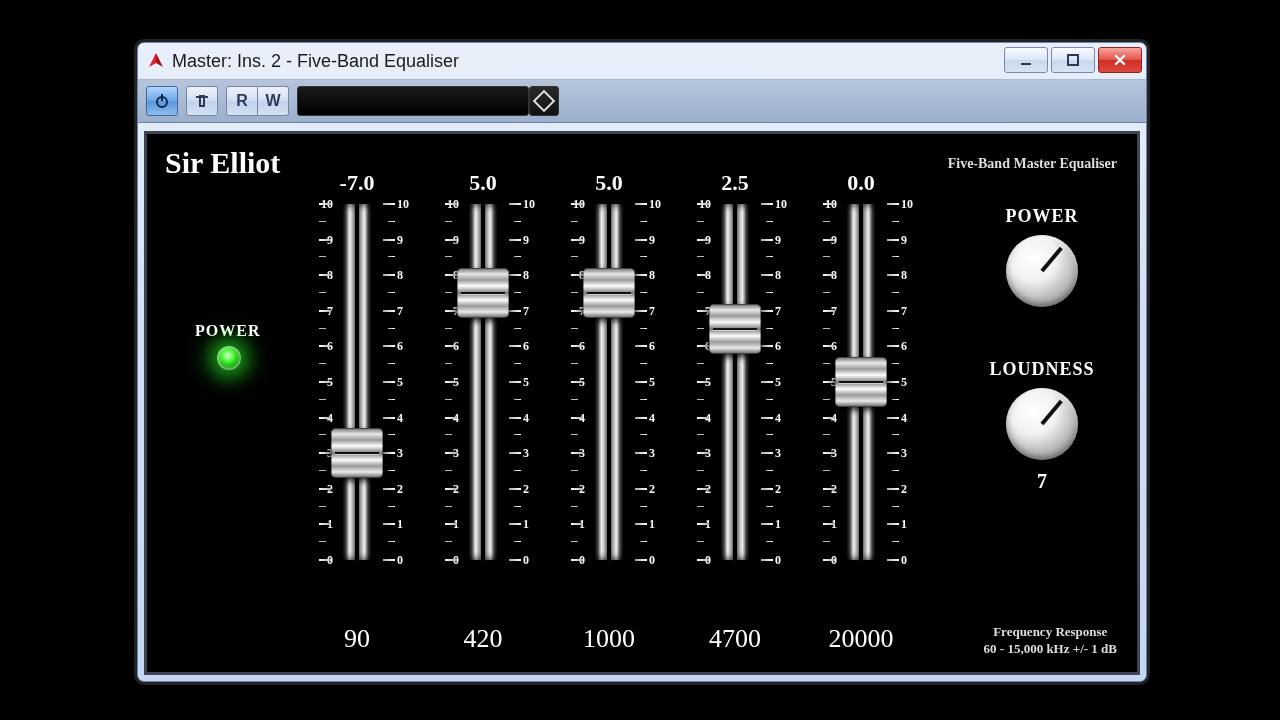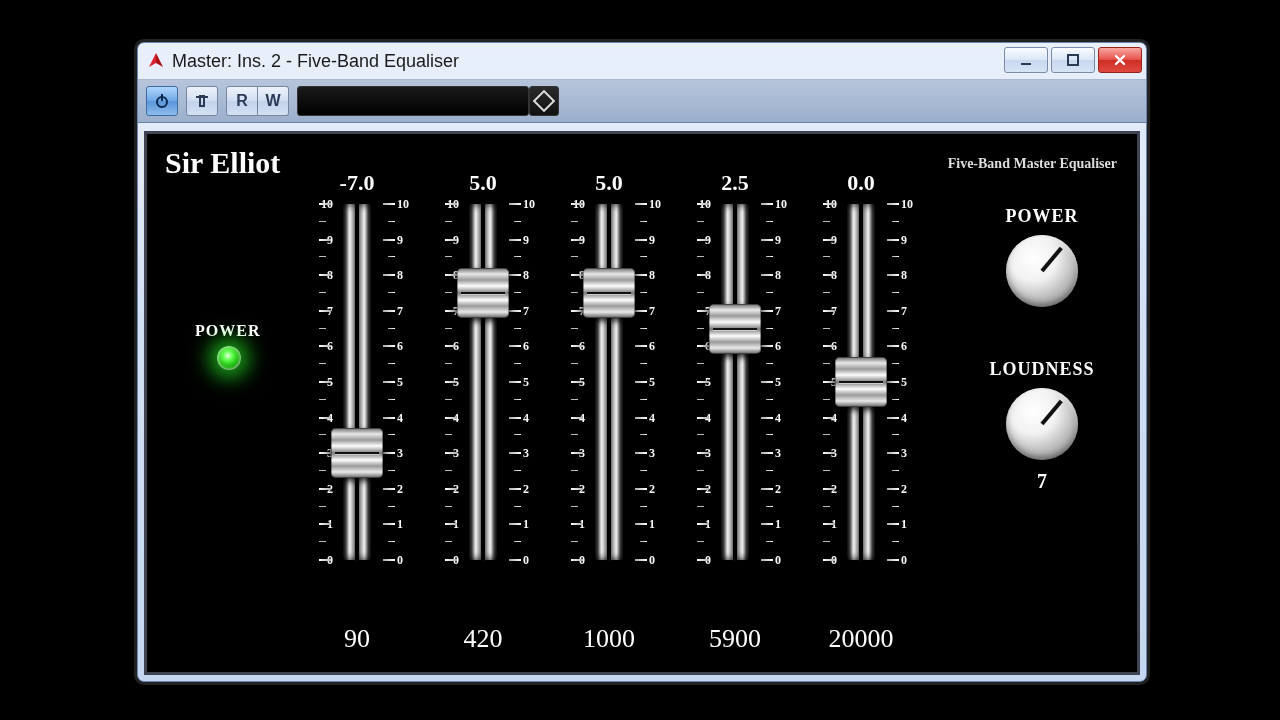--- a/index.html
+++ b/index.html
@@ -449,21 +449,21 @@
               <i style="top: 283.8px;"></i>
               <i class="minor" style="top: 301.6px;"></i>
               <i style="top: 319.4px;"></i>
               <i class="minor" style="top: 337.2px;"></i>
               <i style="top: 355px;"></i>
             </div>
             <div class="track"></div>
             <div class="slot"></div>
             <div class="thumb" style="top: 124.6px;"></div>
           </div>
-          <div class="freq" style="bottom: -48px;">5900</div>
+          <div class="freq" style="bottom: -48px;">4700</div>
         </div>
         <div class="band" style="left: 504px; height: 436px;">
           <div class="gain">0.0</div>
           <div class="rail-wrap" style="position: relative;">
             <div class="numcol left">
               <span style="top: 0px;">10</span>
               <span style="top: 35.6px;">9</span>
               <span style="top: 71.2px;">8</span>
               <span style="top: 106.8px;">7</span>
               <span style="top: 142.4px;">6</span>
@@ -547,15 +547,19 @@
           <div class="ptr" id="trim-ptr" style="transform: translate(-50%, -100%) rotate(40deg);"></div>
         </div>
       <div style="height:42px"></div>
       <div class="knob-label">LOUDNESS</div>
       <div class="knob">
           <div class="ptr" id="loud-ptr" style="transform: translate(-50%, -100%) rotate(40deg);"></div>
         </div>
       <div class="loud-val">7</div>
     </div>
 
+    <div class="footer">
+      <div>Frequency Response</div>
+      <div>60 - 15,000 kHz  +/- 1 dB</div>
+    </div>
   </div>
 
 </div>
 
 </body></html>

